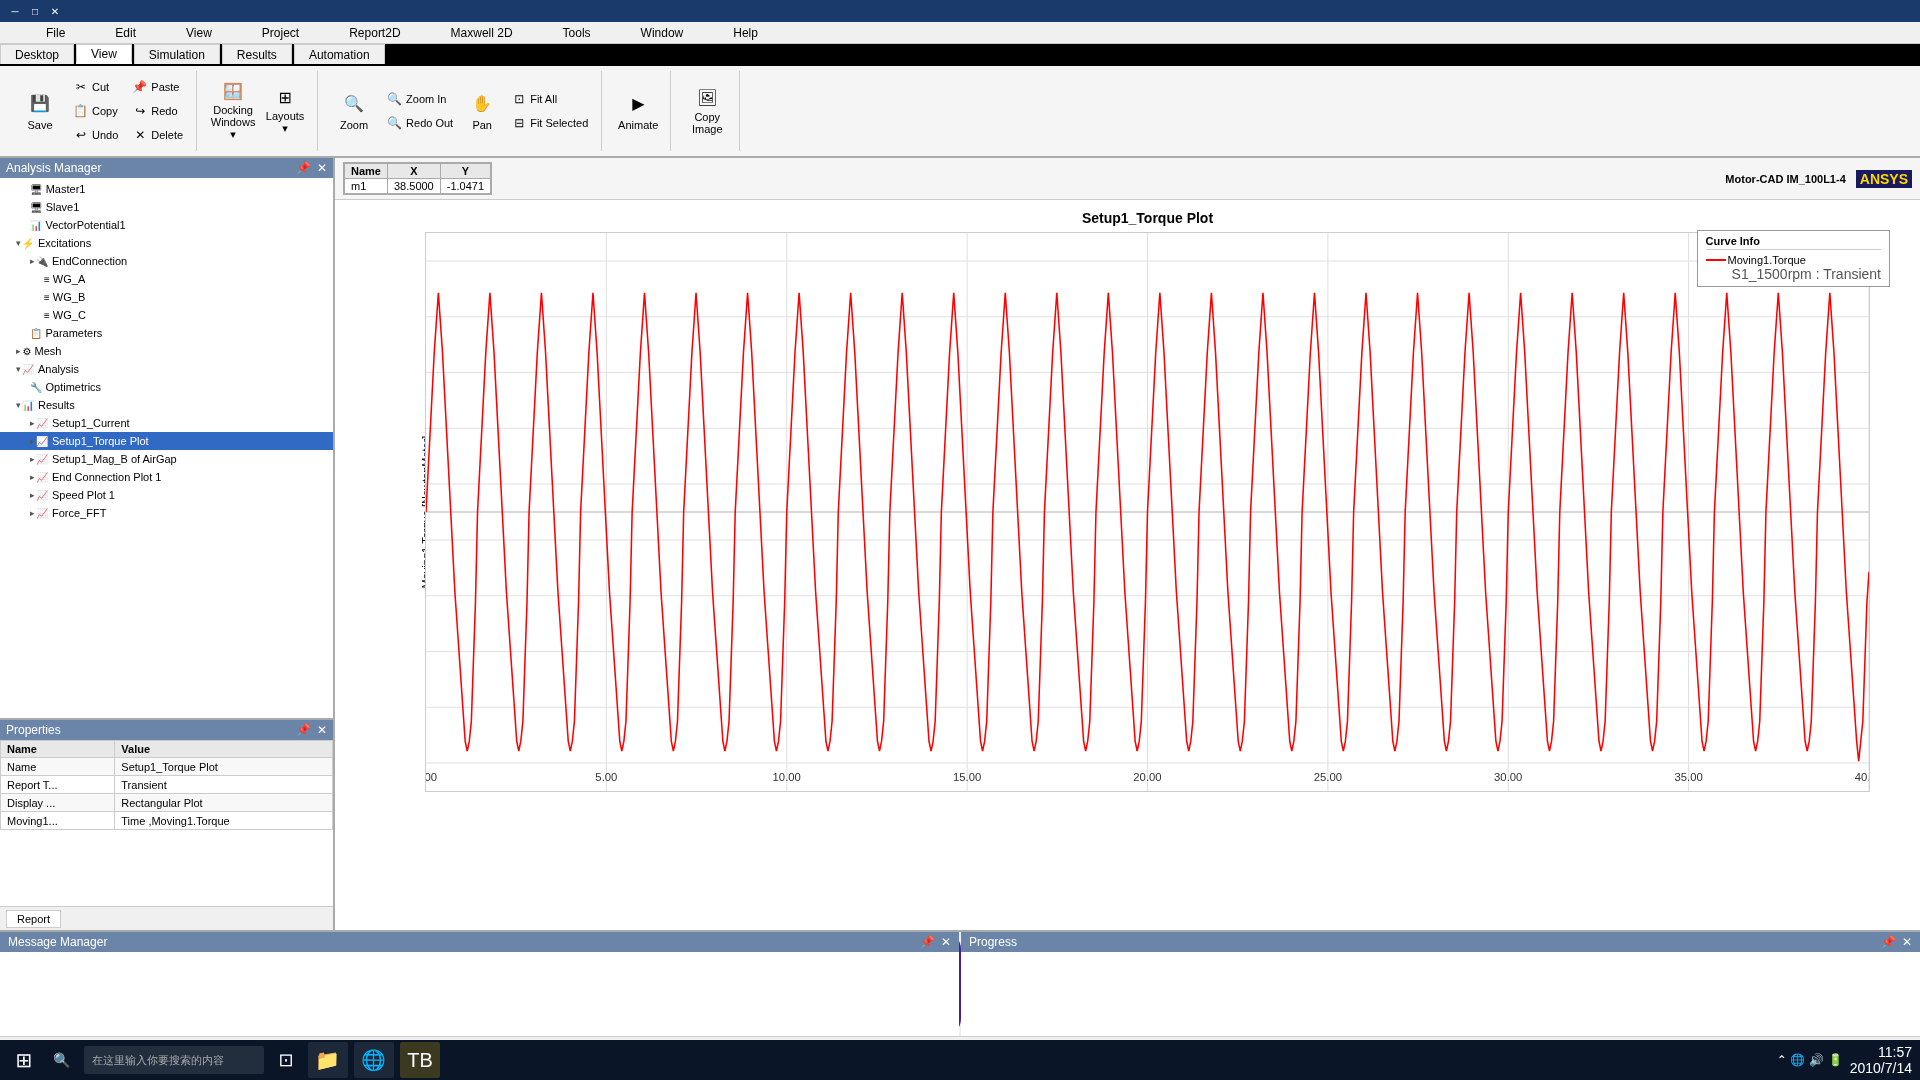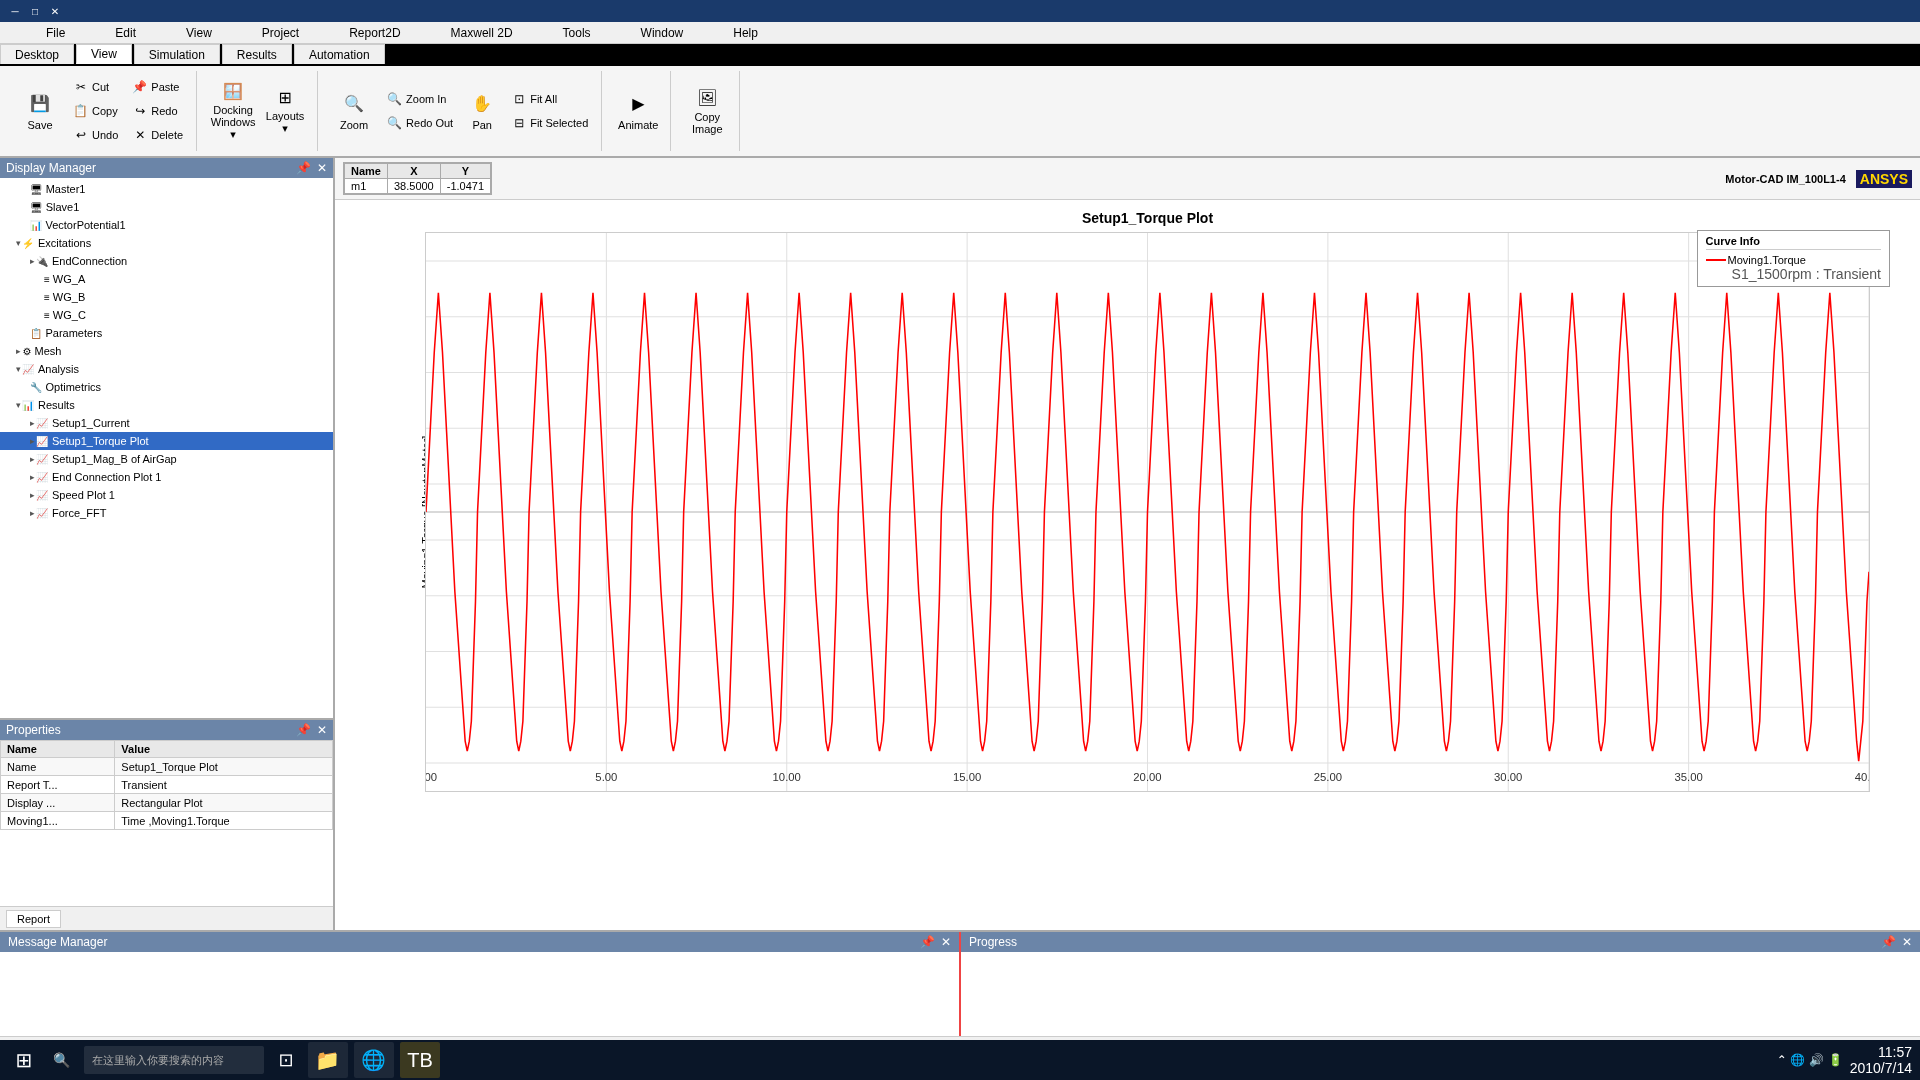--- a/index.html
+++ b/index.html
@@ -585,21 +585,21 @@
     </div>
   </div>
 </div>
 
 <div id="main-area" style="display:flex; height: calc(1080px - 22px - 22px - 90px - 106px - 28px - 40px);">
 
   <div id="left-panel">
 
     <div id="project-manager">
       <div class="panel-header">
-        <span>Display Manager</span>
+        <span>Analysis Manager</span>
         <div class="panel-header-controls">
           <span>📌</span>
           <span>✕</span>
         </div>
       </div>
       <div class="tree-area">
         <div class="tree-item tree-indent-2">
           <span class="tree-icon">🖥</span>Master1
         </div>
         <div class="tree-item tree-indent-2">
@@ -832,21 +832,21 @@
           <text x="1400" y="550" text-anchor="middle" font-size="11" fill="#333">40.00</text>
         </svg>
 
         <div id="x-axis-label" style="text-align:center; font-size:11px; margin-top:6px;">Time [ms]</div>
       </div>
     </div>
   </div>
 </div>
 
 <div id="bottom-area" style="display:flex; height:106px; border-top:2px solid #aaa;">
-  <div id="message-manager" style="flex:1; border-right:2px solid #ef4444; display:flex; flex-direction:column;">
+  <div id="message-manager" style="flex:1; border-right:2px solid #4c1d95; display:flex; flex-direction:column;border-radius:17px;">
     <div class="bottom-panel-header">
       <span>Message Manager</span>
       <div style="display:flex; gap:6px;">
         <span>📌</span>
         <span>✕</span>
       </div>
     </div>
     <div class="bottom-content"></div>
   </div>
   <div id="progress-panel" style="flex:1; display:flex; flex-direction:column;">

